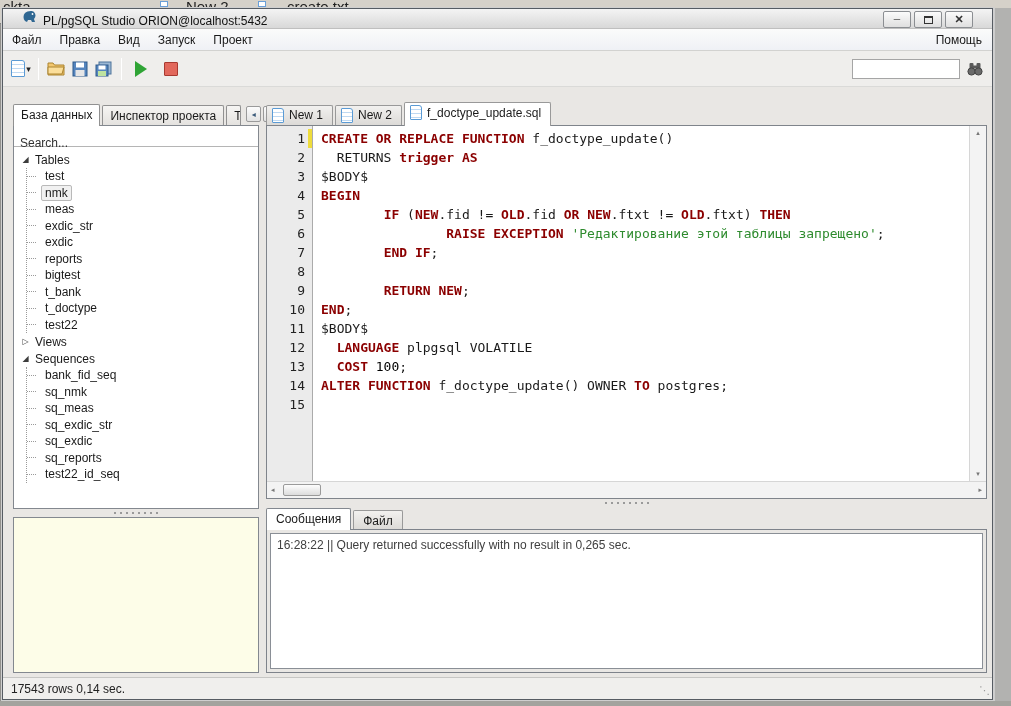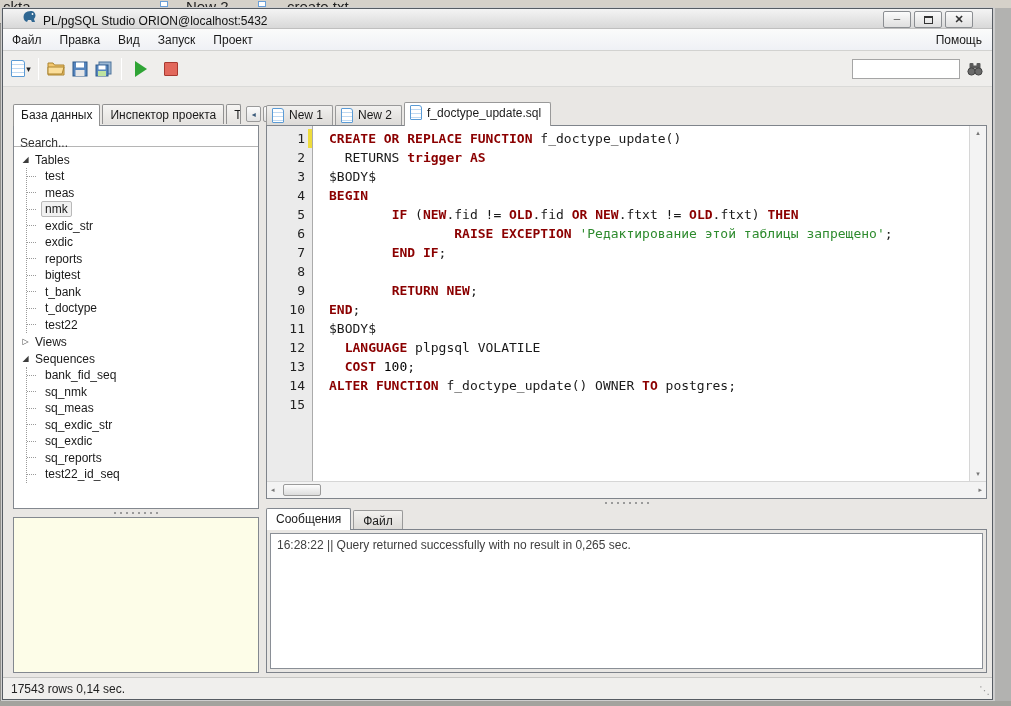--- a/index.html
+++ b/index.html
@@ -66,21 +66,21 @@
 
   
   .ed-tabs{height:24px;display:flex;align-items:flex-end;position:relative;z-index:2}
   .etab{display:flex;align-items:center;gap:5px;font-size:12px;padding:2px 9px 3px 5px;border:1px solid #999;border-bottom:none;border-radius:2px 2px 0 0;background:linear-gradient(#F2F1EF,#DCDAD7);margin-right:2px;height:20px}
   .etab.active{background:#fff;height:24px;margin-bottom:-1px;padding-bottom:6px;z-index:3}
   .editor-frame{height:374px;border:1px solid #7F848B;background:#fff;display:flex;flex-direction:column;position:relative;z-index:1}
   .ed-main{flex:1;display:flex;overflow:hidden}
   .gutter{width:46px;background:#EBEBEB;border-right:1px solid #ABABAB;font-family:"DejaVu Sans Mono",monospace;font-size:13px;line-height:19px;text-align:right;padding:3px 7px 0 0;color:#222;position:relative}
   .gut-line{height:19px}
   .cur-marker{position:absolute;right:0;width:4px;height:19px;background:#EEDC3C}
-  .code{flex:1;font-family:"DejaVu Sans Mono",monospace;font-size:13px;line-height:19px;padding:3px 0 0 16px;overflow:hidden}
+  .code{flex:1;font-family:"DejaVu Sans Mono",monospace;font-size:13px;line-height:19px;padding:3px 0 0 8px;overflow:hidden}
   .code-line{height:19px;white-space:pre}
   .tok-kw{color:#8B0000;font-weight:bold}
   .tok-pl{color:#1a1a1a}
   .tok-str{color:#2E8B2E}
   .tok-num{color:#000000}
   .vscroll{width:17px;background:#F3F3F3;border-left:1px solid #D6D6D6;display:flex;flex-direction:column;justify-content:space-between;align-items:center;padding:3px 0;font-size:7px;color:#777}
   .hscroll{height:17px;border-top:1px solid #D6D6D6;background:#F3F3F3;display:flex;align-items:center;position:relative;font-size:7px;color:#777;padding:0 4px;justify-content:space-between}
   .hthumb{position:absolute;left:16px;top:2px;width:38px;height:12px;background:linear-gradient(#FDFDFD,#DCDCDC);border:1px solid #9A9A9A;border-radius:2px}
 
   
@@ -183,21 +183,21 @@
           <circle cx="4.5" cy="9.5" r="3.6" fill="#6a6a6a" stroke="#444"></circle>
           <circle cx="11.5" cy="9.5" r="3.6" fill="#6a6a6a" stroke="#444"></circle>
         </svg>
     </span>
   </div>
 
   <div class="content">
 
     <div class="col-left">
       <div class="side-tabs">
-        <span id="side-tabs-row" style="display:flex;">
+        <span id="side-tabs-row" style="display:flex;align-items:flex-end">
             <span class="stab active">База данных</span>
             <span class="stab">Инспектор проекта</span>
             <span class="stab trunc">Т</span>
           </span>
         <span class="scrollbtns">
           <span class="sbtn">
               <span>◂</span>
             </span>
           <span class="sbtn">
               <span>▸</span>
@@ -209,24 +209,24 @@
         <div class="tree" id="tree">
             <div class="tree-root">
               <span class="tree-arrow">◢</span>
               <span class="tree-root-label">Tables</span>
             </div>
             <div class="tree-children">
               <div class="tree-item">
                 <span class="tree-label">test</span>
               </div>
               <div class="tree-item">
+                <span class="tree-label selected">nmk</span>
+              </div>
+              <div class="tree-item">
                 <span class="tree-label">meas</span>
-              </div>
-              <div class="tree-item">
-                <span class="tree-label selected">nmk</span>
               </div>
               <div class="tree-item">
                 <span class="tree-label">exdic_str</span>
               </div>
               <div class="tree-item">
                 <span class="tree-label">exdic</span>
               </div>
               <div class="tree-item">
                 <span class="tree-label">reports</span>
               </div>

